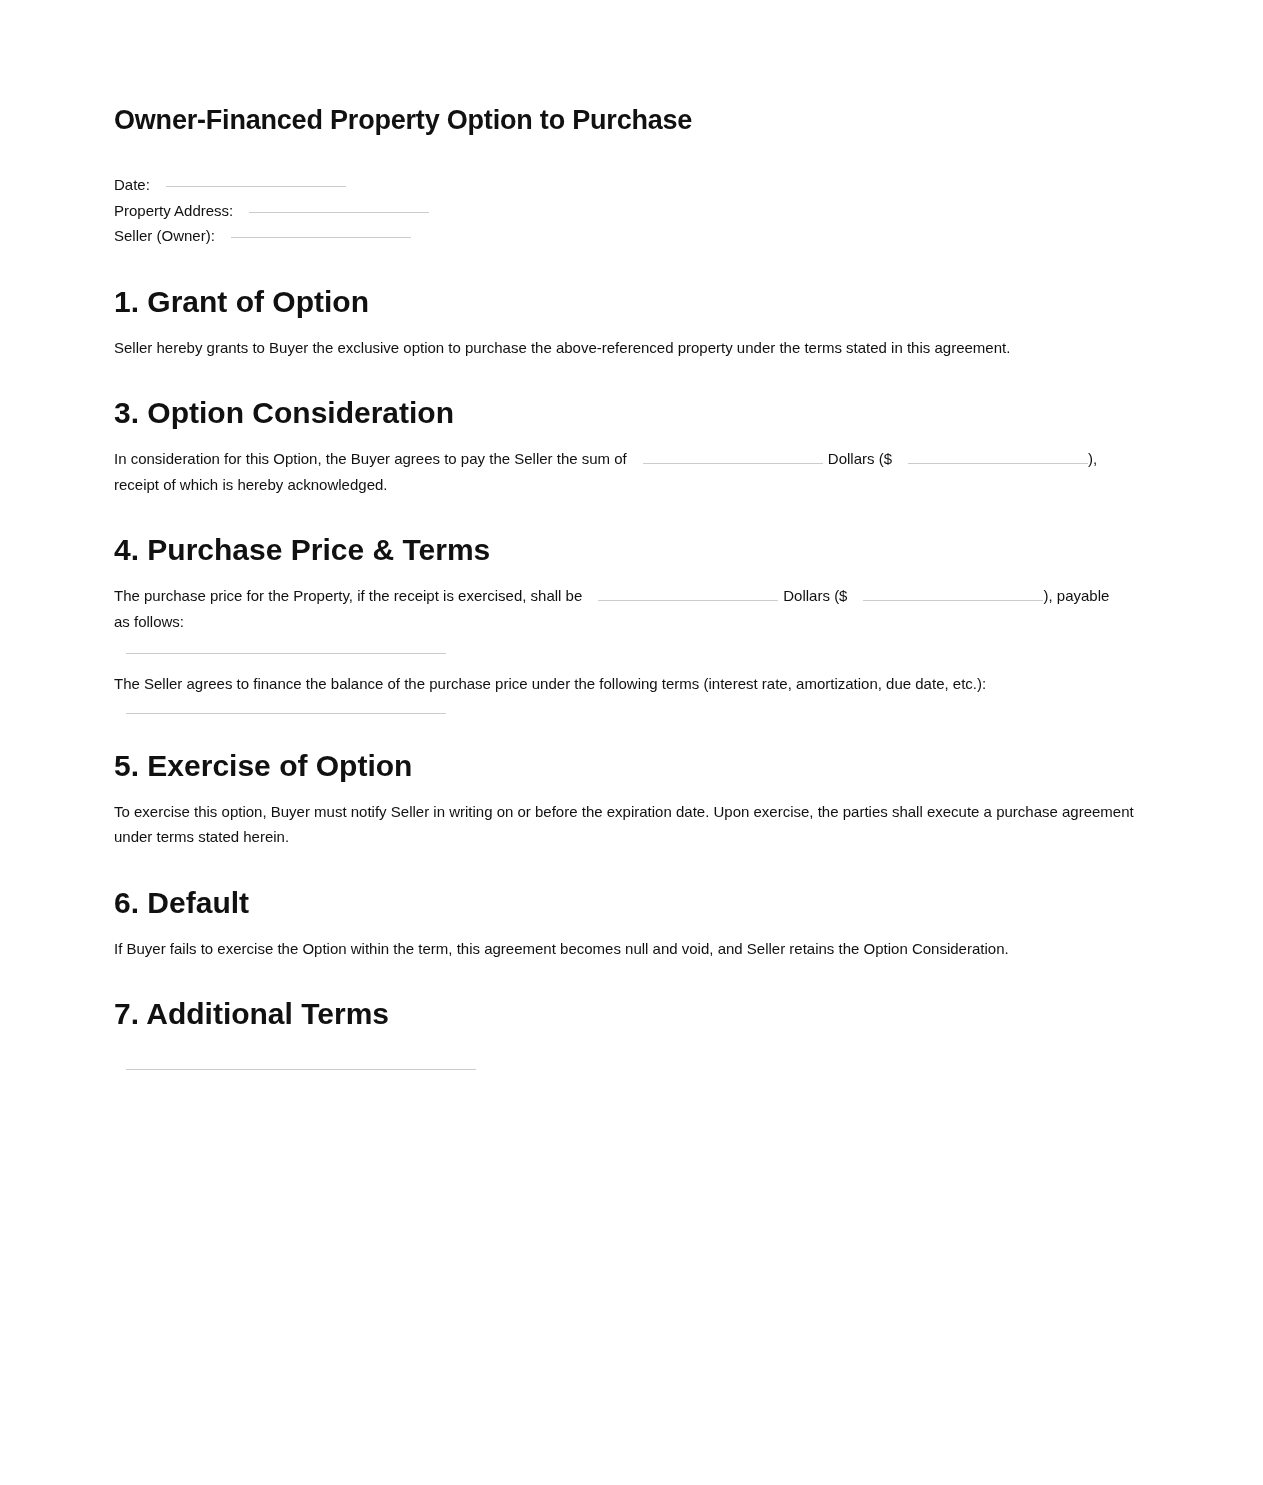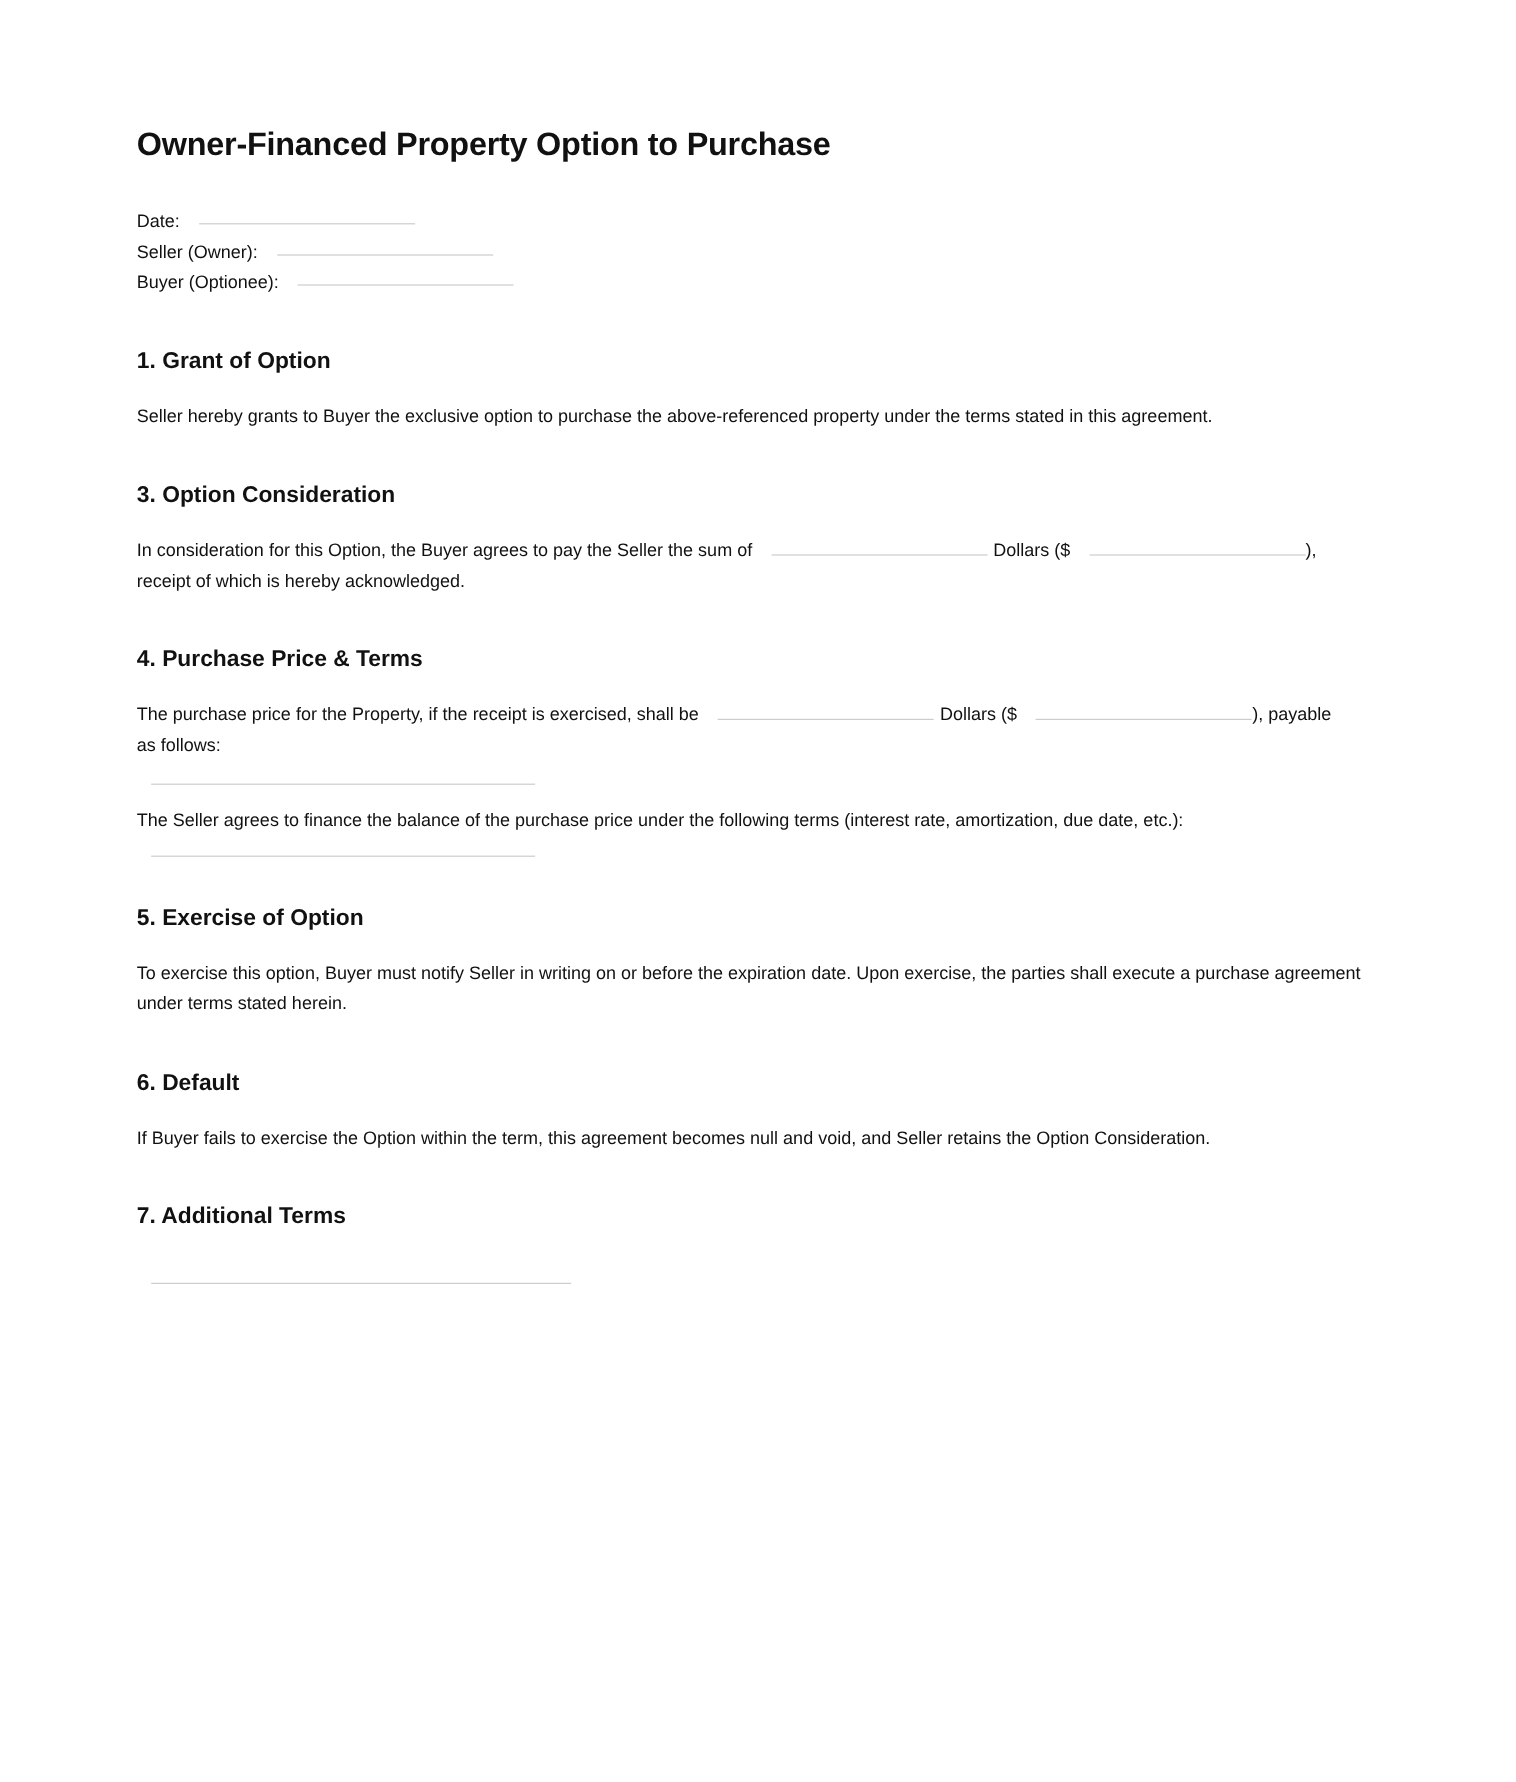--- a/index.html
+++ b/index.html
@@ -14,21 +14,21 @@
     letter-spacing: -0.2px;
   }
   .meta { font-size: 15px; line-height: 25.5px; }
   .meta-row { display: flex; align-items: flex-start; }
   .blank {
     display: inline-block; width: 180px; height: 14px;
     border-bottom: 1px solid #cccccc; vertical-align: baseline;
     margin: 0 5px 0 16px;
   }
   h2 {
-    font-size: 19px; font-weight: 600; margin: 0; line-height: 30px;
+    font-size: 30px; font-weight: 600; margin: 0; line-height: 30px;
   }
   p { font-size: 15px; line-height: 25.5px; margin: 0; }
   .section { margin-top: 40px; }
   .section p.first { margin-top: 18px; }
   .standalone-blank {
     display: block; width: 320px; height: 1px; background: #cccccc;
     margin-left: 12px;
   }
 </style>
 </head>
@@ -36,25 +36,25 @@
 
 <div class="page">
   <h1>Owner-Financed Property Option to Purchase</h1>
 
   <div class="meta">
     <div class="meta-row">
       <span>Date:</span>
       <span class="blank"></span>
     </div>
     <div class="meta-row">
-      <span>Seller (Owner):</span>
+      <span>Property Address:</span>
       <span class="blank"></span>
     </div>
     <div class="meta-row">
-      <span>Buyer (Optionee):</span>
+      <span>Seller (Owner):</span>
       <span class="blank"></span>
     </div>
   </div>
 
   <div class="section" style="margin-top:38px">
     <h2>1. Grant of Option</h2>
     <p class="first">Seller hereby grants to Buyer the exclusive option to purchase the above-referenced property under the terms stated in this agreement.</p>
   </div>
 
 

